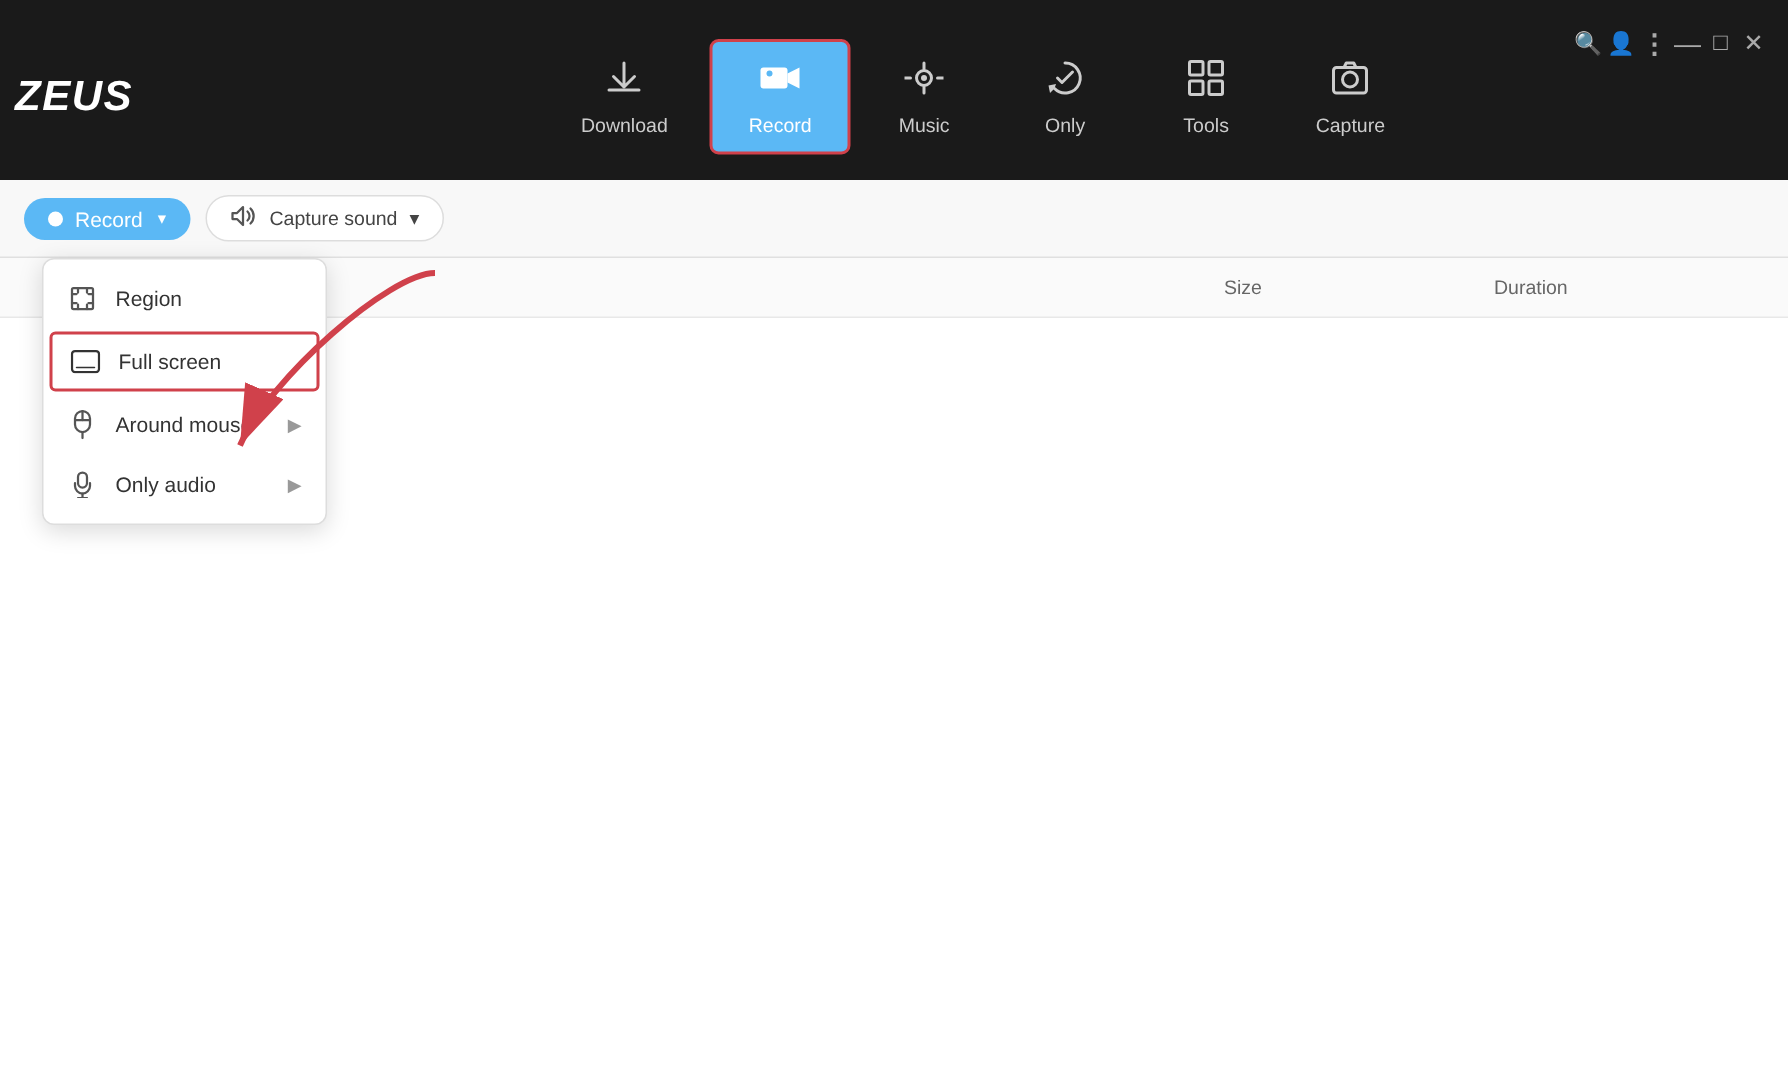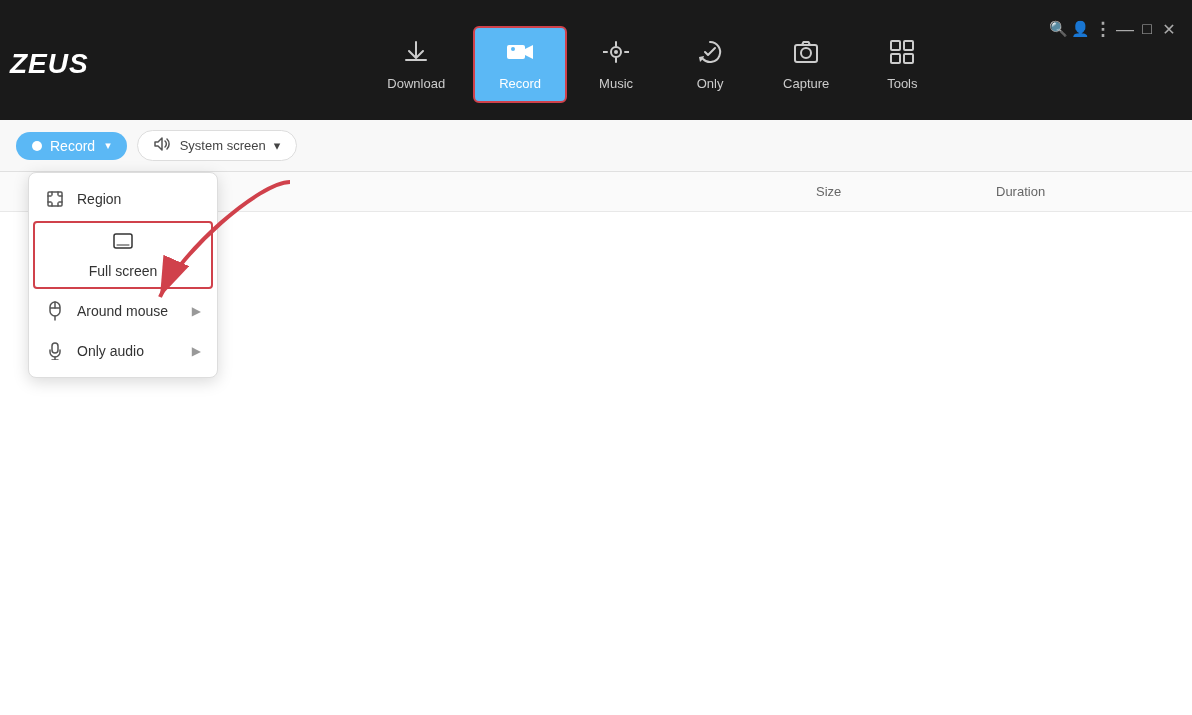--- a/index.html
+++ b/index.html
@@ -200,21 +200,20 @@
       color: #333;
       gap: 12px;
       position: relative;
     }
 
     .dropdown-item.highlighted {
       border: 2px solid #d0414b;
       border-radius: 4px;
       margin: 2px 4px;
       padding: 8px 12px;
-      flex-direction: column;
     }
 
     .dropdown-item .item-icon {
       width: 20px;
       height: 20px;
       display: flex;
       align-items: center;
       justify-content: center;
       color: #555;
       font-size: 16px;
@@ -287,38 +286,38 @@
           <path d="M7 21l-3 3-1-5 5-1-1 3z" fill="#ccc"></path>
           <path d="M9 14l3 3 7-7" stroke="#ccc" stroke-width="2" stroke-linecap="round" stroke-linejoin="round"></path>
         </svg>
       </span>
       <span class="nav-label">Only</span>
     </div>
 
     <div class="nav-item">
       <span class="nav-icon">
         <svg width="28" height="28" viewBox="0 0 28 28" fill="none">
-          <rect x="3" y="7" width="22" height="17" rx="2" stroke="#ccc" stroke-width="2"></rect>
-          <circle cx="14" cy="15" r="5" stroke="#ccc" stroke-width="2"></circle>
-          <path d="M10 7l1.5-3h5L18 7" stroke="#ccc" stroke-width="2" stroke-linejoin="round"></path>
-        </svg>
-      </span>
-      <span class="nav-label">Capture</span>
-    </div>
-
-    <div class="nav-item">
-      <span class="nav-icon">
-        <svg width="28" height="28" viewBox="0 0 28 28" fill="none">
           <rect x="3" y="3" width="9" height="9" rx="1" stroke="#ccc" stroke-width="2"></rect>
           <rect x="16" y="3" width="9" height="9" rx="1" stroke="#ccc" stroke-width="2"></rect>
           <rect x="3" y="16" width="9" height="9" rx="1" stroke="#ccc" stroke-width="2"></rect>
           <rect x="16" y="16" width="9" height="9" rx="1" stroke="#ccc" stroke-width="2"></rect>
         </svg>
       </span>
       <span class="nav-label">Tools</span>
+    </div>
+
+    <div class="nav-item">
+      <span class="nav-icon">
+        <svg width="28" height="28" viewBox="0 0 28 28" fill="none">
+          <rect x="3" y="7" width="22" height="17" rx="2" stroke="#ccc" stroke-width="2"></rect>
+          <circle cx="14" cy="15" r="5" stroke="#ccc" stroke-width="2"></circle>
+          <path d="M10 7l1.5-3h5L18 7" stroke="#ccc" stroke-width="2" stroke-linejoin="round"></path>
+        </svg>
+      </span>
+      <span class="nav-label">Capture</span>
     </div>
   </div>
 
   <div class="window-controls">
     <span class="wc-btn" style="font-size:15px;">🔍</span>
     <span class="wc-btn" style="font-size:15px;">👤</span>
     <span class="wc-btn" style="font-size:18px;font-weight:bold;">⋮</span>
     <span class="wc-btn" style="font-size:18px;">—</span>
     <span class="wc-btn" style="font-size:16px;">□</span>
     <span class="wc-btn" style="font-size:16px;">✕</span>
@@ -335,21 +334,21 @@
     </button>
 
     <button class="sound-btn">
       <span>
         <svg width="18" height="14" viewBox="0 0 18 14" fill="none">
           <path d="M1 5v4h3l4 4V1L4 5H1z" stroke="#555" stroke-width="1.5" fill="none" stroke-linejoin="round"></path>
           <path d="M13 2a7 7 0 0 1 0 10" stroke="#555" stroke-width="1.5" stroke-linecap="round" fill="none"></path>
           <path d="M11 4a4 4 0 0 1 0 6" stroke="#555" stroke-width="1.5" stroke-linecap="round" fill="none"></path>
         </svg>
       </span>
-      <span>System screen</span>
+      <span>Capture sound</span>
       <span>▾</span>
     </button>
   </div>
 
   <div class="table-header">
     <div class="col-name"></div>
     <div class="col-size">Size</div>
     <div class="col-duration">Duration</div>
   </div>
 

